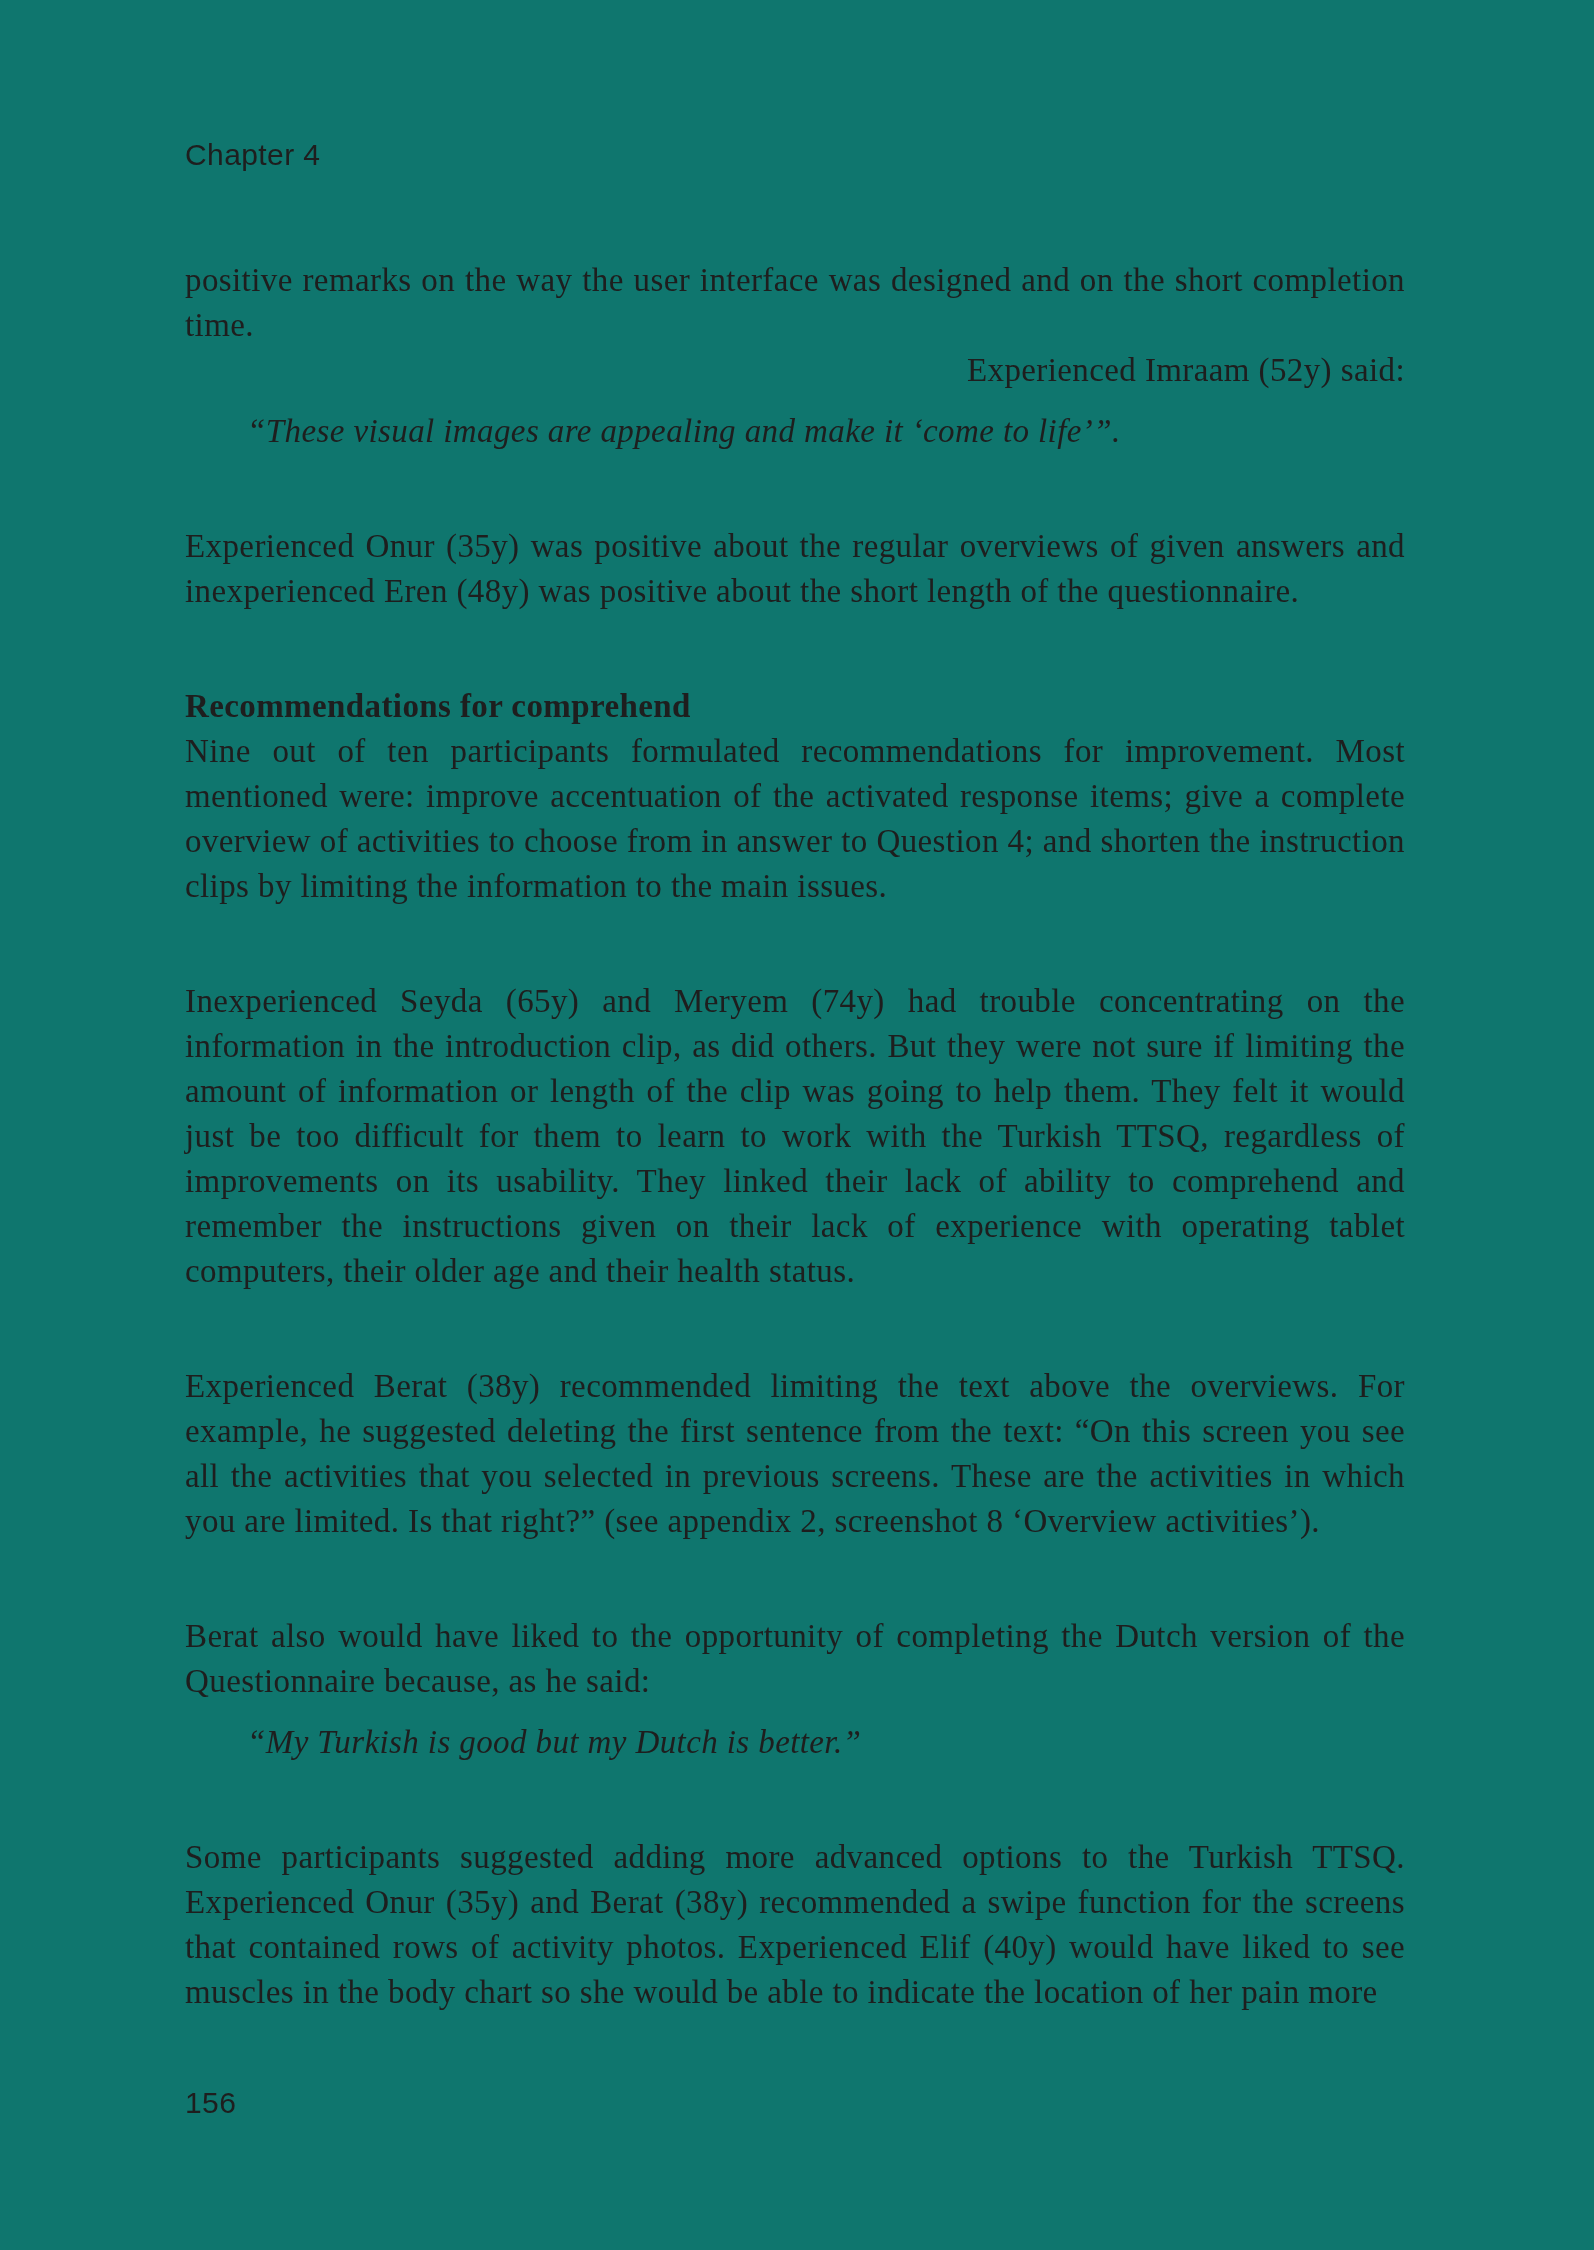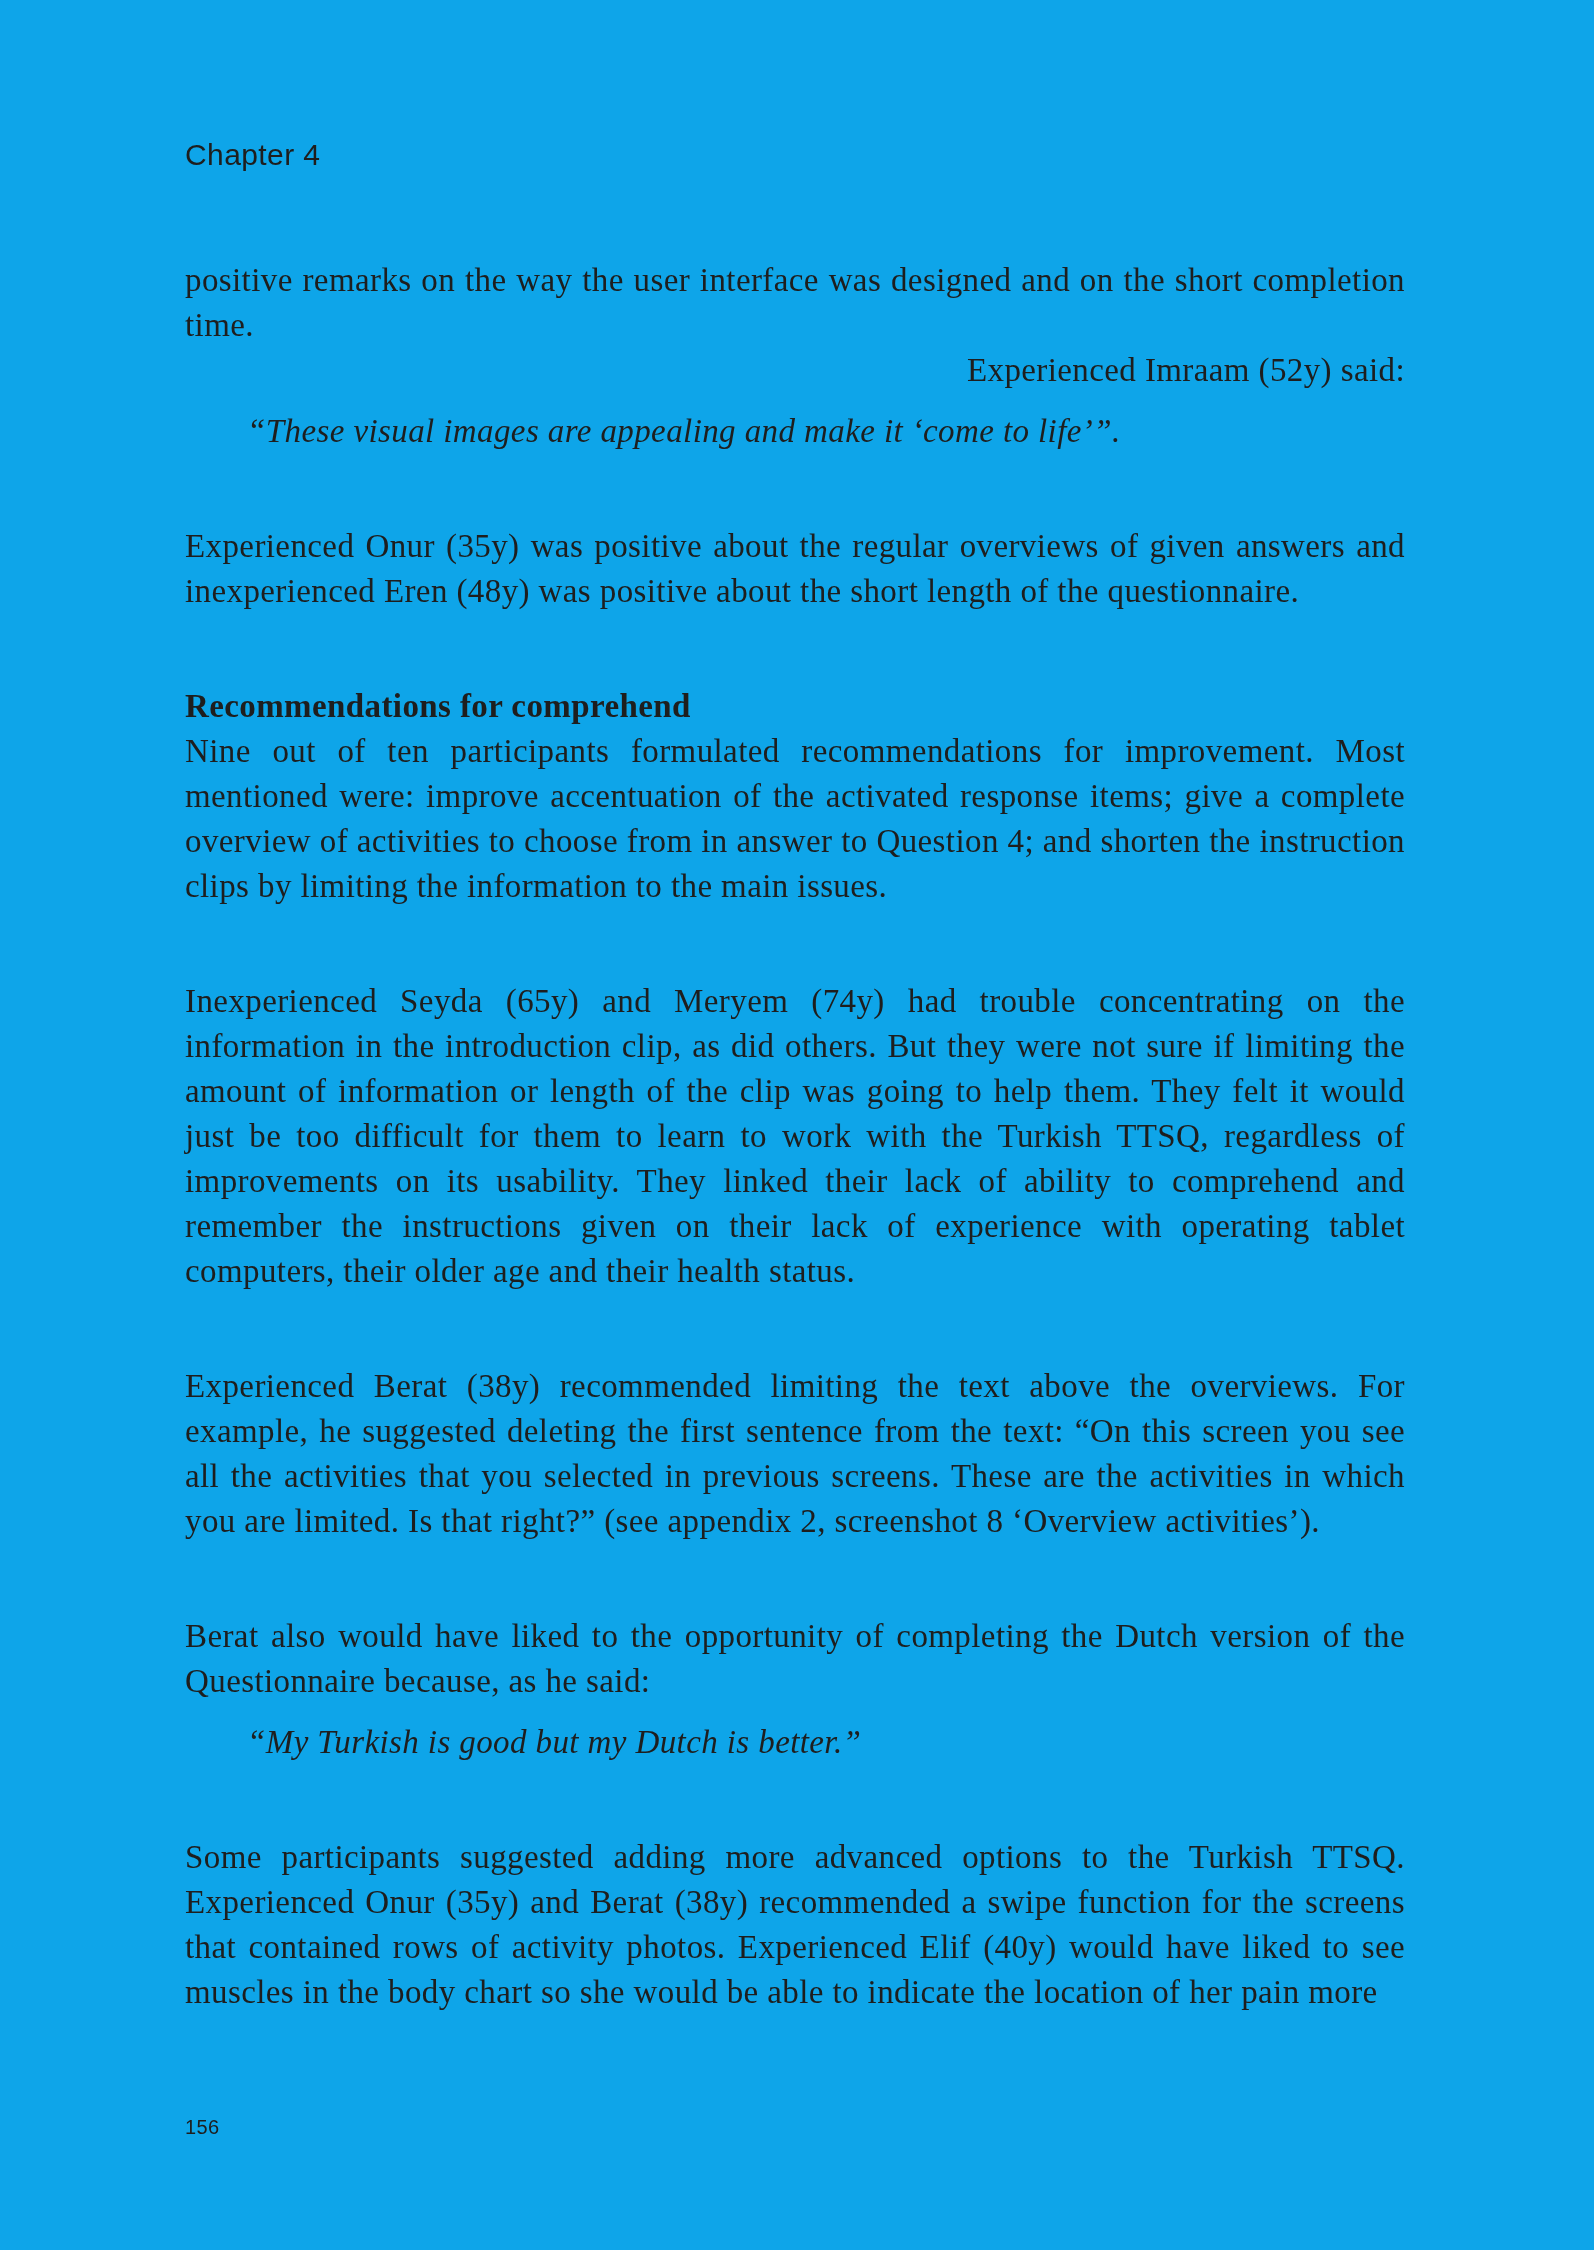--- a/index.html
+++ b/index.html
@@ -5,21 +5,21 @@
   html, body {
     margin: 0;
     padding: 0;
     background: #e8e8e8;
   }
   .page {
     position: relative;
     width: 1594px;
     height: 2250px;
     margin: 0 auto;
-    background: #0ea5e9;
+    background: #0f766e;
     font-family: "Liberation Sans", sans-serif;
     color: #1e1e1e;
     overflow: hidden;
   }
   .chapter-header {
     position: absolute;
     top: 138px;
     left: 185px;
     font-size: 30px;
     line-height: 34px;
@@ -53,24 +53,23 @@
     text-align: left;
     margin-top: 16px;
   }
   .content p.plain-line {
     text-align: right;
   }
   .page-number {
     position: absolute;
     top: 2086px;
     left: 185px;
-    font-size: 20px;
+    font-size: 30px;
     line-height: 34px;
     letter-spacing: 0.4px;
-    margin-top: 24px;
   }
 </style>
 </head>
 <body>
 
 <div class="page">
 
   <div class="chapter-header">Chapter 4</div>
 
   <div class="content">

